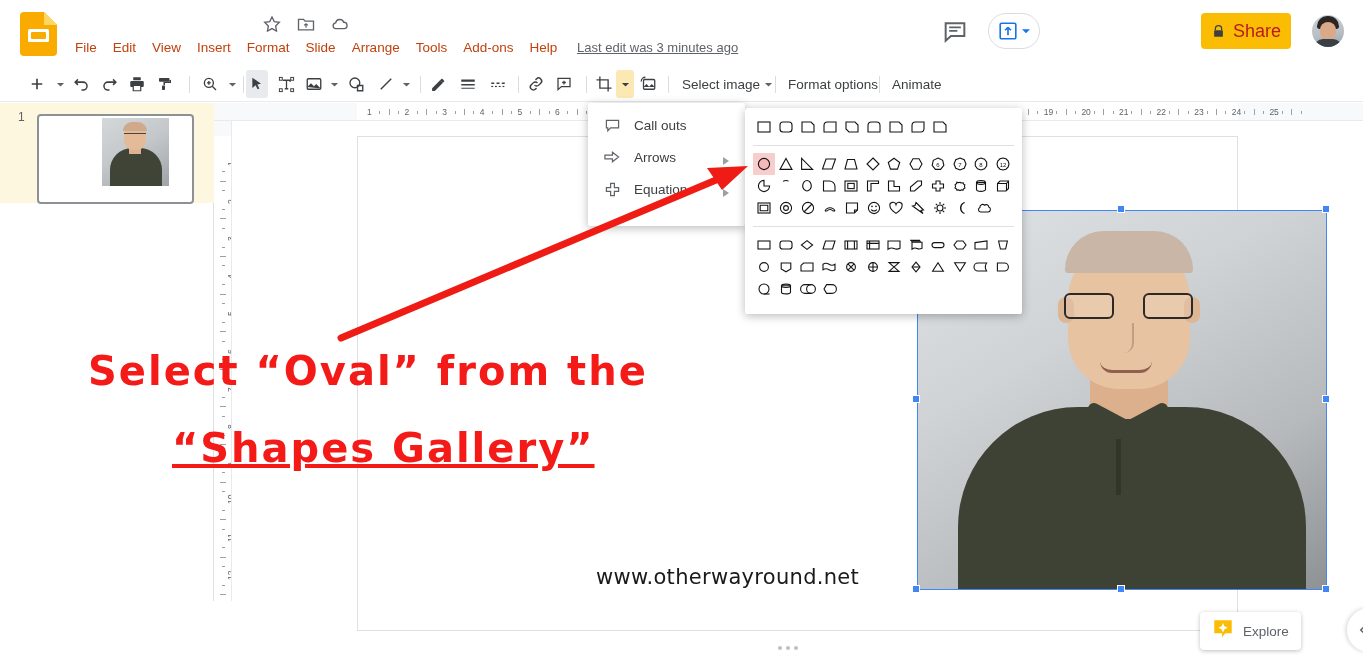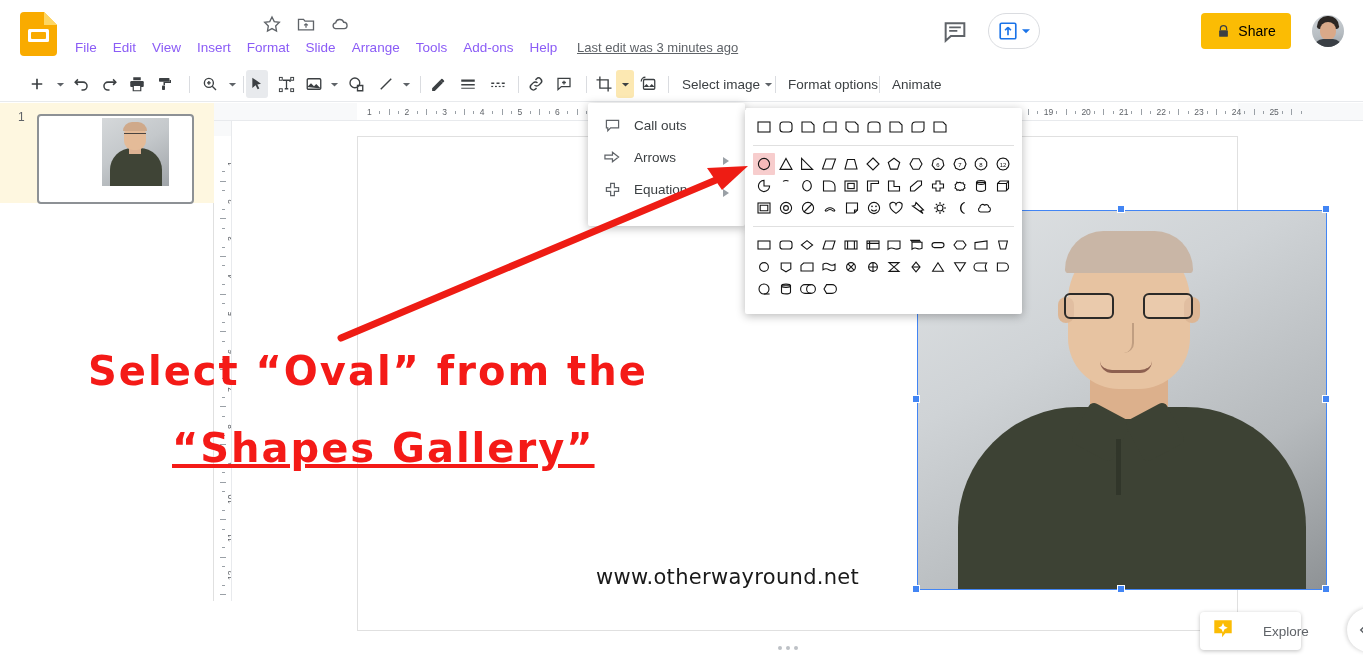--- a/index.html
+++ b/index.html
@@ -19,21 +19,21 @@
   }
   .doc-title {
     position: absolute; left: 67px; top: 10px;
     font-size: 19px; color: #5f6368; letter-spacing: .1px; white-space: nowrap;
   }
   .title-icons { position: absolute; left: 262px; top: 14px; display: flex; gap: 14px; align-items: center; }
   .ticon { width: 20px; height: 20px; color: #5f6368; display: block; }
 
   .menubar { position: absolute; left: 67px; top: 37px; display: flex; gap: 0; align-items: center; }
   .menu-item {
-    font-size: 13.5px; color: #8b5cf6; padding: 3px 8px; border-radius: 3px;
+    font-size: 13.5px; color: #c2410c; padding: 3px 8px; border-radius: 3px;
     white-space: nowrap; cursor: pointer;
   }
   .lastedit {
     position: absolute; left: 577px; top: 40px; font-size: 13px; color: #5f6368;
     text-decoration: underline; white-space: nowrap; cursor: pointer;
   }
 
   
   .tr-comment { position: absolute; left: 941px; top: 18px; width: 28px; height: 28px; cursor: pointer; }
   .tr-upload {
@@ -47,21 +47,21 @@
   }
   .ss-main { display: flex; align-items: center; gap: 9px; padding: 0 13px 0 12px; cursor: pointer; }
   .ss-label { font-size: 14px; color: #3c4043; white-space: nowrap; }
   .ss-sep { width: 1px; background: #dadce0; }
   .ss-arrow { width: 26px; display: flex; align-items: center; justify-content: center; cursor: pointer; }
   .tr-share {
     position: absolute; left: 1201px; top: 13px; width: 90px; height: 36px;
     background: #fbbc04; border-radius: 4px; display: flex; align-items: center;
     justify-content: center; gap: 7px; cursor: pointer;
   }
-  .share-label { font-size: 14px; color: #000000; font-weight: 500; }
+  .share-label { font-size: 18px; color: #b91c1c; font-weight: 500; }
   .tr-avatar {
     position: absolute; left: 1312px; top: 15px; width: 32px; height: 32px;
     border-radius: 50%; overflow: hidden; cursor: pointer;
     background: linear-gradient(170deg,#cfd4d8 0%,#b7bdc2 60%,#9aa1a6 100%);
   }
   .av-hair { position: absolute; left: 5px; top: 1px; width: 22px; height: 13px; background: #2b2623; border-radius: 11px 11px 3px 3px; }
   .av-face { position: absolute; left: 8px; top: 7px; width: 16px; height: 18px; background: #d9a989; border-radius: 8px 8px 8px 8px; }
   .av-body { position: absolute; left: 2px; top: 24px; width: 28px; height: 12px; background: #3a3f45; border-radius: 9px 9px 0 0; }
 
   
@@ -170,21 +170,21 @@
   }
   .gal-cell.hot { background: #f7cdcd; }
   .gal-cell svg { display: block; }
 
   
   .explore {
     position: absolute; left: 1200px; top: 612px; width: 101px; height: 38px;
     background: #fff; border-radius: 4px; box-shadow: 0 1px 4px rgba(0,0,0,.26);
     display: flex; align-items: center; gap: 9px; padding-left: 12px; cursor: pointer;
   }
-  .explore-label { font-size: 13.5px; color: #5f6368; margin-left: 20px; }
+  .explore-label { font-size: 13.5px; color: #5f6368; }
   .right-collapse {
     position: absolute; left: 1347px; top: 608px; width: 32px; height: 44px;
     background: #fff; border-radius: 22px 0 0 22px; box-shadow: -1px 0 4px rgba(0,0,0,.18);
     display: flex; align-items: center; justify-content: center; cursor: pointer;
   }
   .bottom-dots { position: absolute; left: 778px; top: 646px; display: flex; gap: 4px; }
   .bdot { width: 4px; height: 4px; border-radius: 50%; background: #bdc1c6; }
 
   
   .anno-layer { position: absolute; left: 0; top: 0; width: 1363px; height: 655px; pointer-events: none; }

